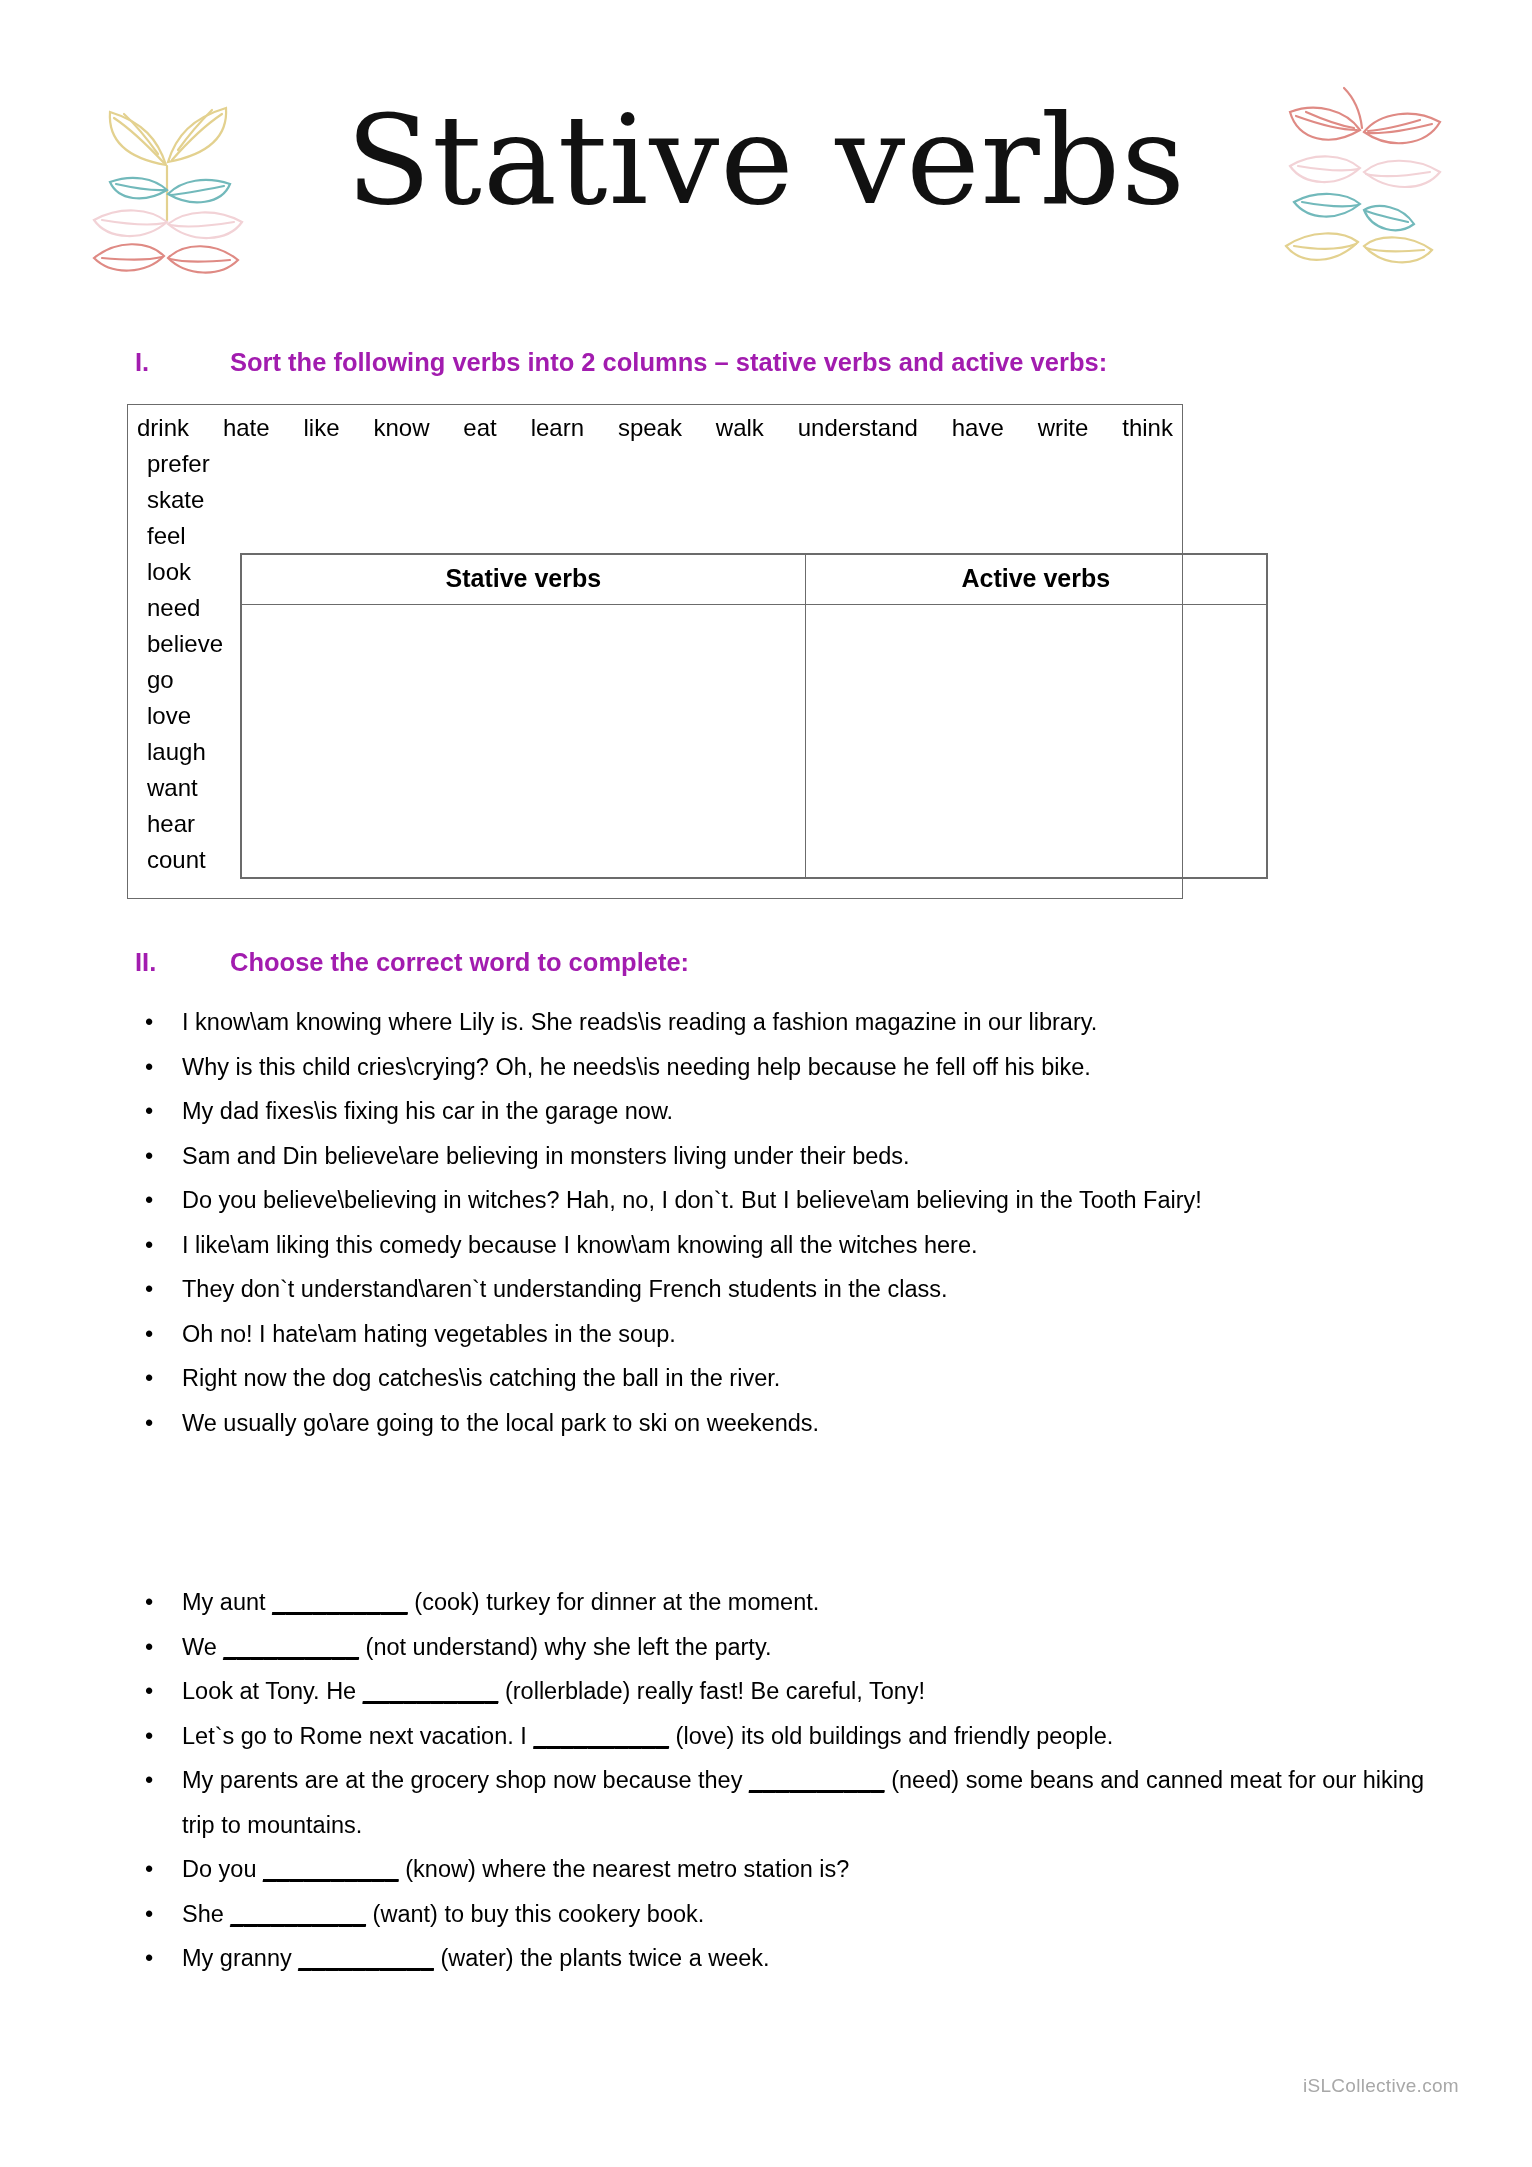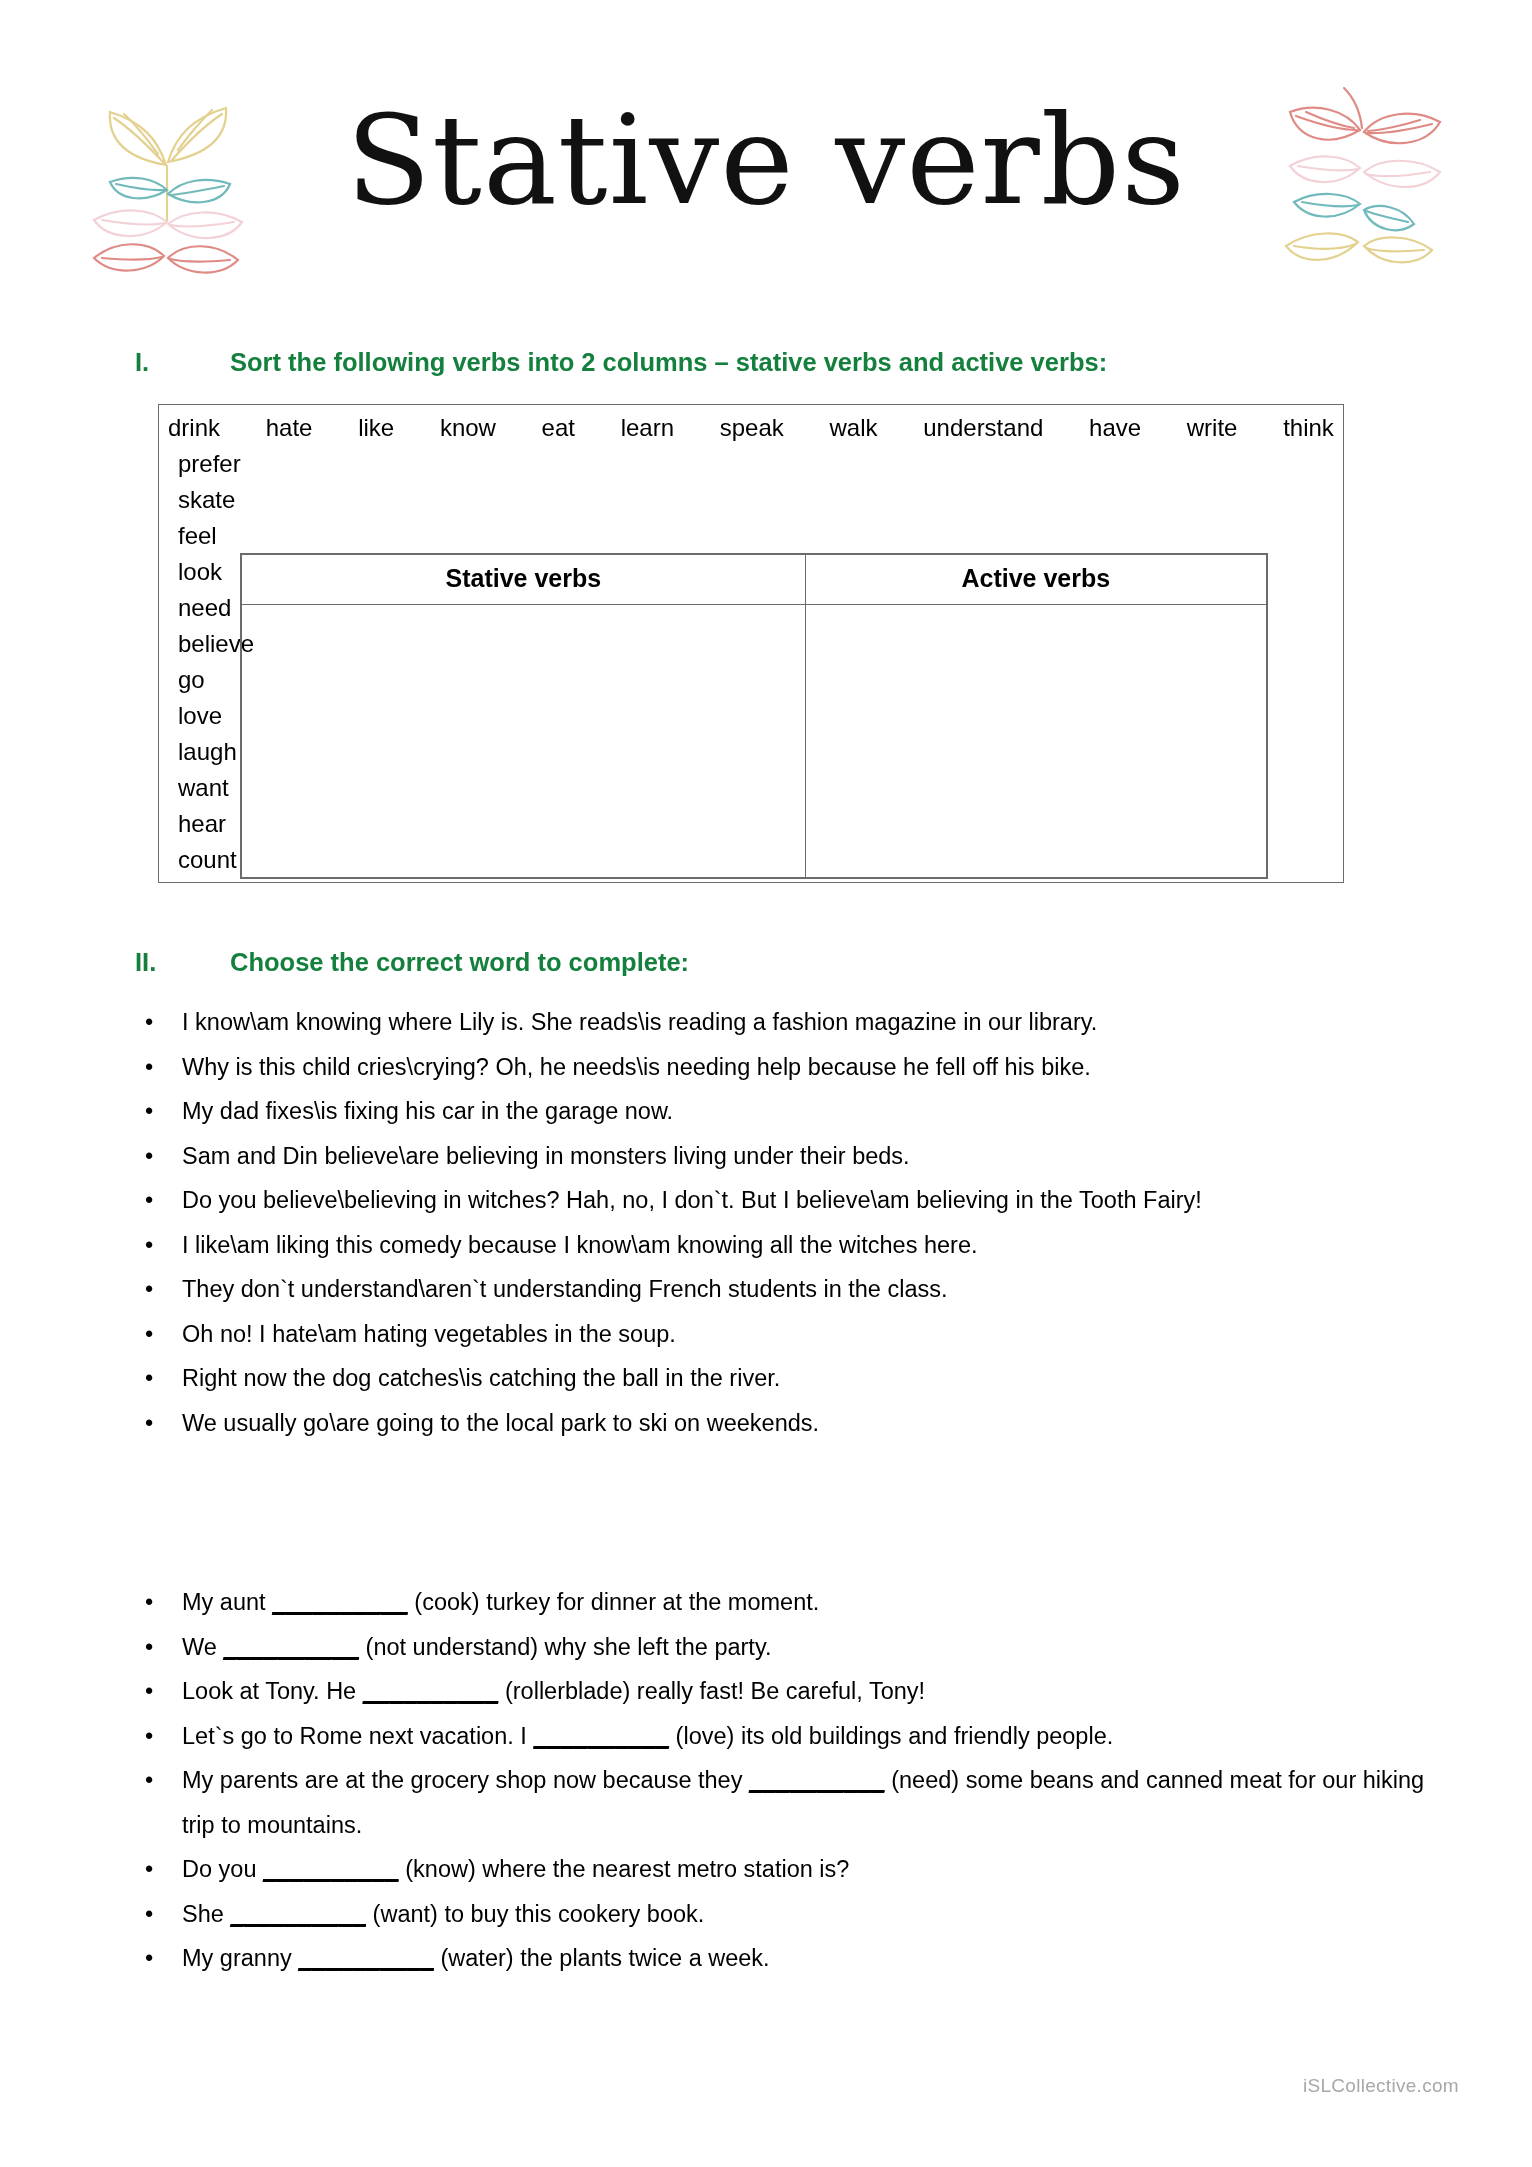--- a/index.html
+++ b/index.html
@@ -49,41 +49,40 @@
     top: 10px;
   }
   .deco-left { left: 88px; }
   .deco-right { left: 1268px; }
 
   
   .sec-head {
     position: absolute;
     left: 135px;
     width: 1300px;
-    color: #15803d;
+    color: #a21caf;
     font-weight: bold;
     font-size: 25.5px;
     white-space: nowrap;
   }
   .sec-head .numeral {
     display: inline-block;
     width: 95px;
   }
 
   
   .wordbank {
     position: absolute;
     left: 127px;
     top: 404px;
-    width: 1186px;
+    width: 1056px;
     border: 1.5px solid #6b6b6b;
     box-sizing: border-box;
-    padding: 5px 9px 4px 9px;
+    padding: 5px 9px 20px 9px;
     background: #fff;
-    margin-left: 31px;
   }
   .wb-row {
     display: flex;
     justify-content: space-between;
     font-size: 24px;
     line-height: 36px;
     white-space: nowrap;
   }
   .wb-row.row2 { padding-right: 40px; padding-left: 10px; flex-direction: column; }
   .wb-word { display: inline-block; }

